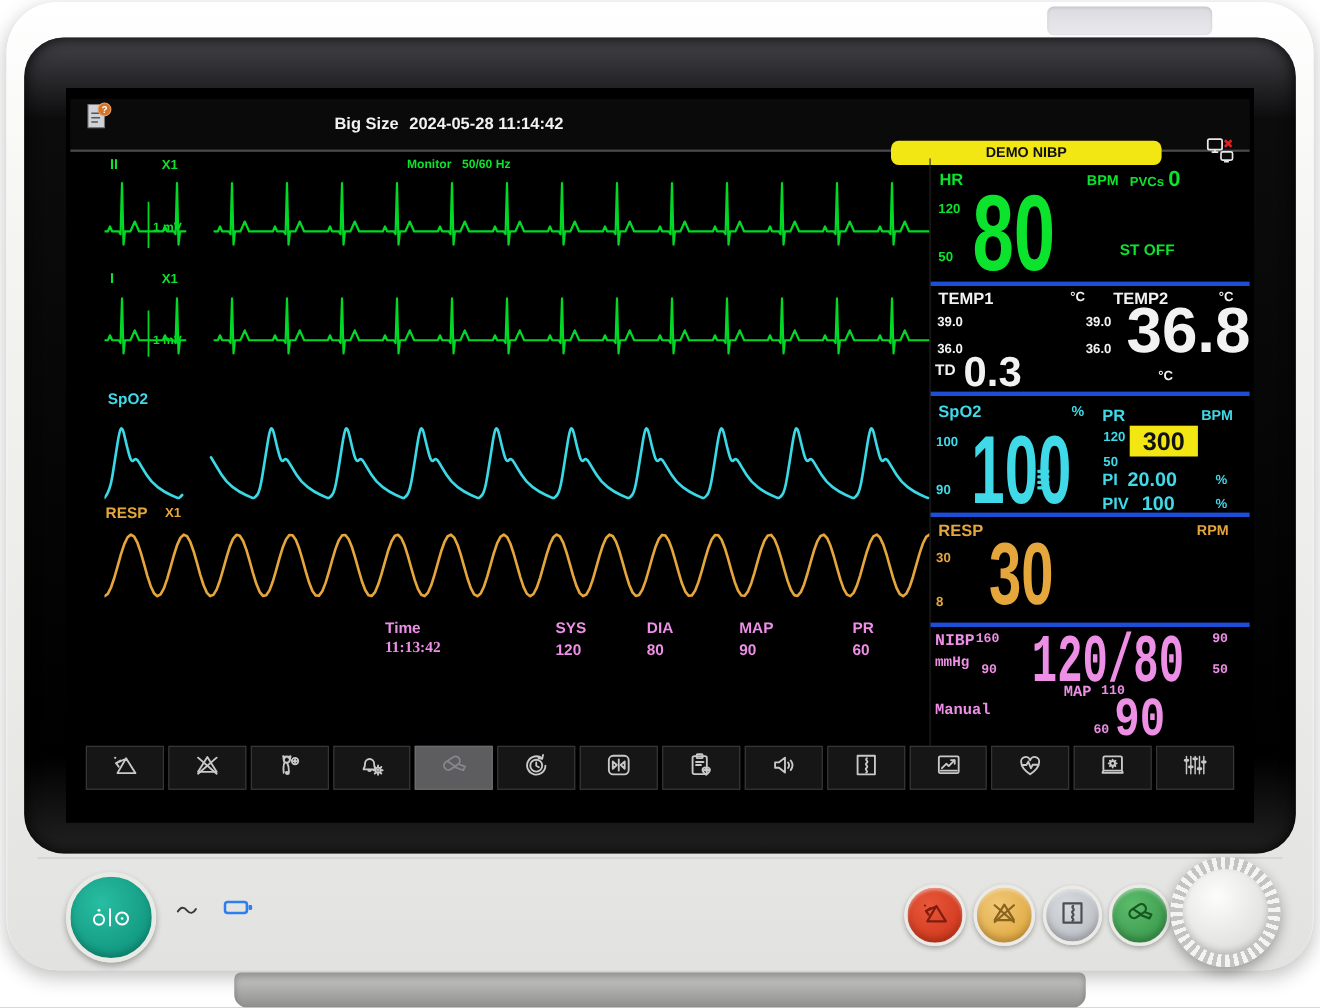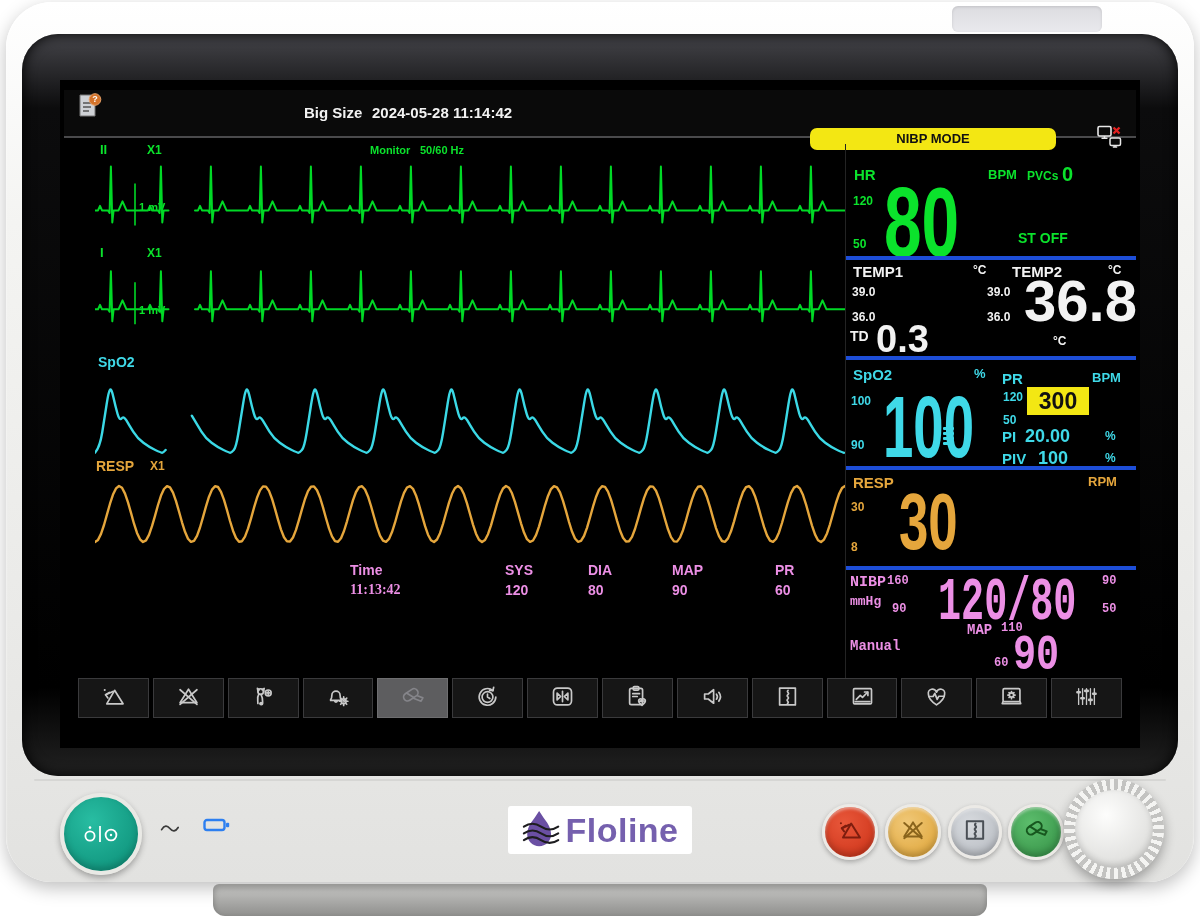--- a/index.html
+++ b/index.html
@@ -81,21 +81,21 @@
     <div class="statusbar">
       <span class="abs" style="left:12px;top:2px;width:26px;height:28px;"><svg viewBox="0 0 26 28">
             <path d="M4 3 H15 L19 7 V24 H4 Z" fill="#cfd2d6" stroke="#777" stroke-width="1"></path>
             <path d="M7 11 h8 M7 15 h8 M7 19 h6" stroke="#555" stroke-width="1.4"></path>
             <circle cx="19" cy="7.5" r="5.8" fill="#d4732a" stroke="#e8a066"></circle>
             <text x="19" y="10.4" font-size="9" fill="#fff" text-anchor="middle" font-weight="bold">?</text>
           </svg></span>
       <span class="abs sb-text" style="left:240px;top:14px;">Big Size</span>
       <span class="abs sb-text" style="left:308px;top:14px;">2024-05-28 11:14:42</span>
     </div>
-    <div class="banner" style="left:750px;top:48px;width:246px;">NIBP MODE</div>
+    <div class="banner" style="left:750px;top:48px;width:246px;">DEMO NIBP</div>
     <span class="abs" style="left:1036px;top:44px;width:28px;height:26px;"><svg viewBox="0 0 28 26">
           <rect x="2" y="2.5" width="13" height="9.5" rx="1.5" stroke="#e8e8e8" fill="none" stroke-width="1.6"></rect>
           <path d="M8.5 12 V14.2 M5.5 14.2 H11.5" stroke="#e8e8e8" stroke-width="1.6" fill="none"></path>
           <rect x="14" y="14" width="10.5" height="7.5" rx="1.5" stroke="#e8e8e8" fill="#0a0a0a" stroke-width="1.5"></rect>
           <path d="M19 21.5 V23 M16.8 23 H21.2" stroke="#e8e8e8" stroke-width="1.4" fill="none"></path>
           <path d="M17.5 3.5 L23.5 9.5 M23.5 3.5 L17.5 9.5" stroke="#e02020" stroke-width="2.4" fill="none"></path>
         </svg></span>
 
     <span class="wl g lab13" style="left:40px;top:62px;">II</span>
     <span class="wl g lab12" style="left:87px;top:63px;">X1</span>
@@ -135,21 +135,21 @@
     <span class="nl" style="left:445px;top:502px;">120</span>
     <span class="nl" style="left:528px;top:482px;">DIA</span>
     <span class="nl" style="left:528px;top:502px;">80</span>
     <span class="nl" style="left:612px;top:482px;">MAP</span>
     <span class="nl" style="left:612px;top:502px;">90</span>
     <span class="nl" style="left:715px;top:482px;">PR</span>
     <span class="nl" style="left:715px;top:502px;">60</span>
 
     <div class="pcol">
 
-      <div class="sec g" style="top:16px;height:112px;text-align:right;">
+      <div class="sec g" style="top:5px;height:112px;text-align:right;">
         <span class="abs lab15" style="left:8px;top:6px;">HR</span>
         <span class="abs lab13" style="left:142px;top:7px;">BPM</span>
         <span class="abs lab12" style="left:181px;top:9px;">PVCs</span>
         <span class="abs" style="left:216px;top:3px;font-size:20px;font-weight:bold;">0</span>
         <span class="abs lab12" style="left:7px;top:34px;">120</span>
         <span class="abs lab12" style="left:7px;top:77px;">50</span>
         <span class="abs num" style="left:38px;top:16px;font-size:98px;transform:scaleX(.69);">80</span>
         <span class="abs lab13" style="left:172px;top:70px;font-size:14px;">ST OFF</span>
       </div>
 
@@ -344,27 +344,20 @@
         <path d="M1.5 6.5 C4 2.5 6.5 2.5 9 5.5 C11.5 8.5 14 8.5 16.5 4.5" stroke="#3a3a3a" fill="none" stroke-width="1.6" stroke-linecap="round"></path>
       </svg>
   </span>
   <span class="batt-ind">
     <svg viewBox="0 0 28 15" width="28" height="15">
         <rect x="1.5" y="2" width="20" height="10" rx="2.5" stroke="#2d7ff0" fill="none" stroke-width="2.4"></rect>
         <rect x="23" y="4.8" width="3.2" height="4.4" rx="1" fill="#2d7ff0"></rect>
       </svg>
   </span>
 
-  <div class="logo">
-    <svg viewBox="0 0 44 46">
-      <path d="M19 3 C13 13 6.5 18 6.5 27.5 A12.5 12.5 0 0 0 31.5 27.5 C31.5 18 25 13 19 3 Z" fill="#6a4fa3"></path>
-      <path d="M3 19.5 C9 15.5 15 15.5 21 19.5 C27 23.5 33 23.5 39 19.5 M3 26.5 C9 22.5 15 22.5 21 26.5 C27 30.5 33 30.5 39 26.5 M3 33.5 C9 29.5 15 29.5 21 33.5 C27 37.5 33 37.5 39 33.5" stroke="#1d1d1f" stroke-width="2.2" fill="none" stroke-linecap="round"></path>
-    </svg>
-    <span class="brand">Floline</span>
-  </div>
 
   <div class="pbtn" style="left:822px;top:804px;background:radial-gradient(circle at 38% 32%,#e8573a,#d23a1f 75%);color:#7e1d0e;">
     <span><svg viewBox="0 0 24 24" width="28" height="28" style="stroke: currentcolor; fill: none; stroke-width: 1.7; stroke-linecap: round; stroke-linejoin: round;">
           <path d="M13 6.5 L20.5 18.5 H6 Z"></path>
           <path d="M11.5 7.5 L5 10.5"></path>
           <path d="M8.4 8.3 L5 10.5 L7 13.3"></path>
           <circle cx="4.2" cy="6.2" r="0.9" fill="currentColor" stroke="none"></circle>
         </svg></span>
   </div>
   <div class="pbtn" style="left:885px;top:804px;background:radial-gradient(circle at 38% 32%,#f0c878,#e2ab44 75%);color:#8a641c;">

